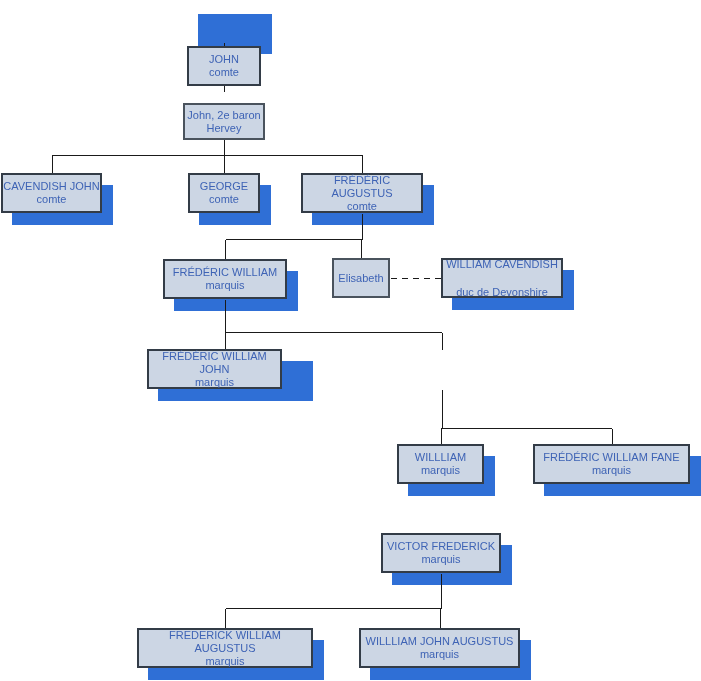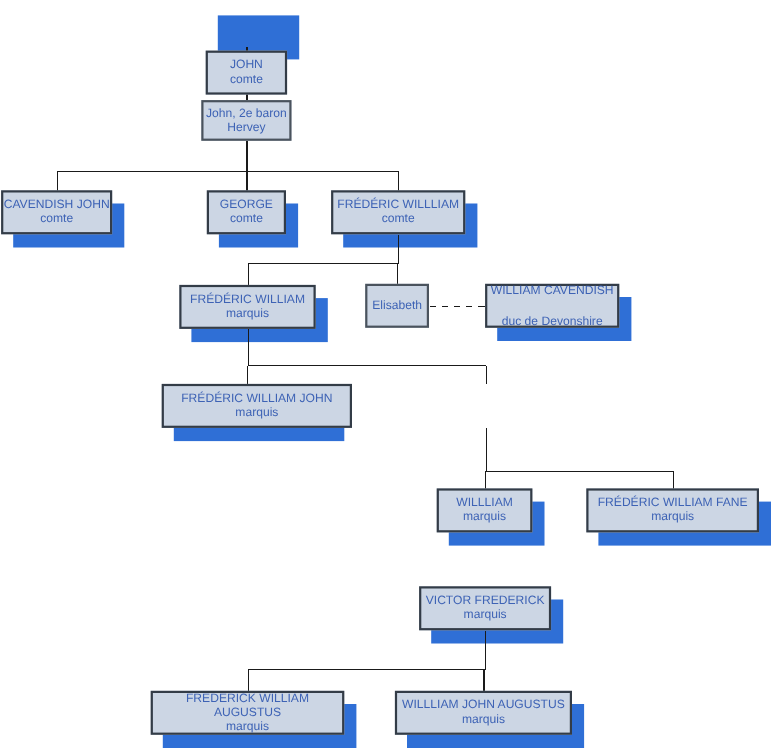--- a/index.html
+++ b/index.html
@@ -91,48 +91,48 @@
     <div class="shadow" style="left: 158px; top: 361px; width: 155px; height: 40px;"></div>
     <div class="shadow" style="left: 408px; top: 456px; width: 87px; height: 40px;"></div>
     <div class="shadow" style="left: 544px; top: 456px; width: 157px; height: 40px;"></div>
     <div class="shadow" style="left: 392px; top: 545px; width: 120px; height: 40px;"></div>
     <div class="shadow" style="left: 148px; top: 640px; width: 176px; height: 40px;"></div>
     <div class="shadow" style="left: 370px; top: 640px; width: 161px; height: 40px;"></div>
     <div class="node" style="left: 187px; top: 2px; width: 74px; height: 40px; margin-top: 44px;">
       <div class="nm">JOHN</div>
       <div class="tt">comte</div>
     </div>
-    <div class="node plain" style="left: 183px; top: 91px; width: 82px; height: 37px;">
+    <div class="node plain" style="left: 183px; top: 103px; width: 82px; height: 37px;">
       <div class="nm">John, 2e baron
 Hervey</div>
     </div>
     <div class="node" style="left: 1px; top: 173px; width: 101px; height: 40px;">
       <div class="nm">CAVENDISH JOHN</div>
       <div class="tt">comte</div>
     </div>
     <div class="node" style="left: 188px; top: 173px; width: 72px; height: 40px;">
       <div class="nm">GEORGE</div>
       <div class="tt">comte</div>
     </div>
     <div class="node" style="left: 301px; top: 173px; width: 122px; height: 40px;">
-      <div class="nm">FRÉDÉRIC WILLLIAM</div>
+      <div class="nm">FRÉDÉRIC AUGUSTUS</div>
       <div class="tt">comte</div>
     </div>
     <div class="node" style="left: 163px; top: 259px; width: 124px; height: 40px;">
       <div class="nm">FRÉDÉRIC WILLIAM</div>
       <div class="tt">marquis</div>
     </div>
     <div class="node plain" style="left: 332px; top: 258px; width: 58px; height: 40px;">
       <div class="nm">Elisabeth</div>
     </div>
     <div class="node" style="left: 441px; top: 258px; width: 122px; height: 40px; gap: 15px;">
       <div class="nm">WILLIAM CAVENDISH</div>
       <div class="tt">duc de Devonshire</div>
     </div>
-    <div class="node" style="left: 147px; top: 349px; width: 173px; height: 40px;">
+    <div class="node" style="left: 147px; top: 349px; width: 135px; height: 40px;">
       <div class="nm">FRÉDÉRIC WILLIAM JOHN</div>
       <div class="tt">marquis</div>
     </div>
     <div class="node" style="left: 397px; top: 444px; width: 87px; height: 40px;">
       <div class="nm">WILLLIAM</div>
       <div class="tt">marquis</div>
     </div>
     <div class="node" style="left: 533px; top: 444px; width: 157px; height: 40px;">
       <div class="nm">FRÉDÉRIC WILLIAM FANE</div>
       <div class="tt">marquis</div>

